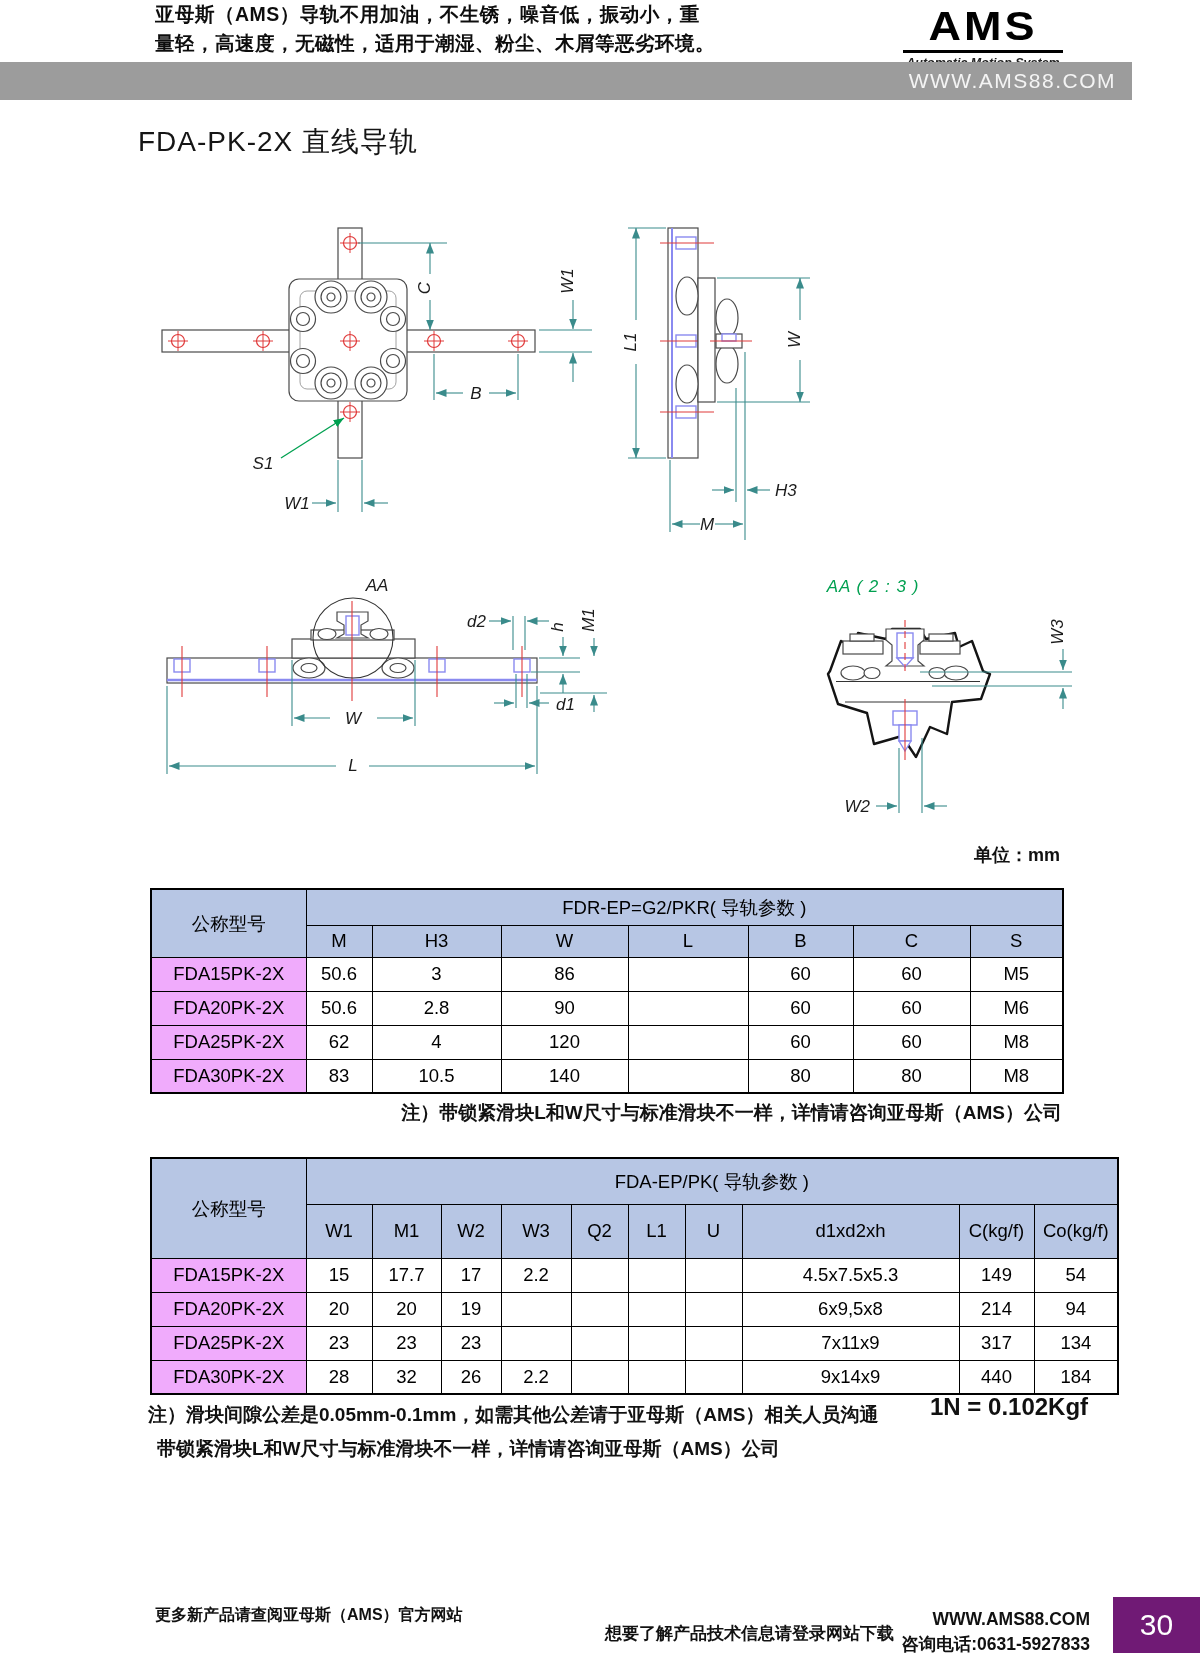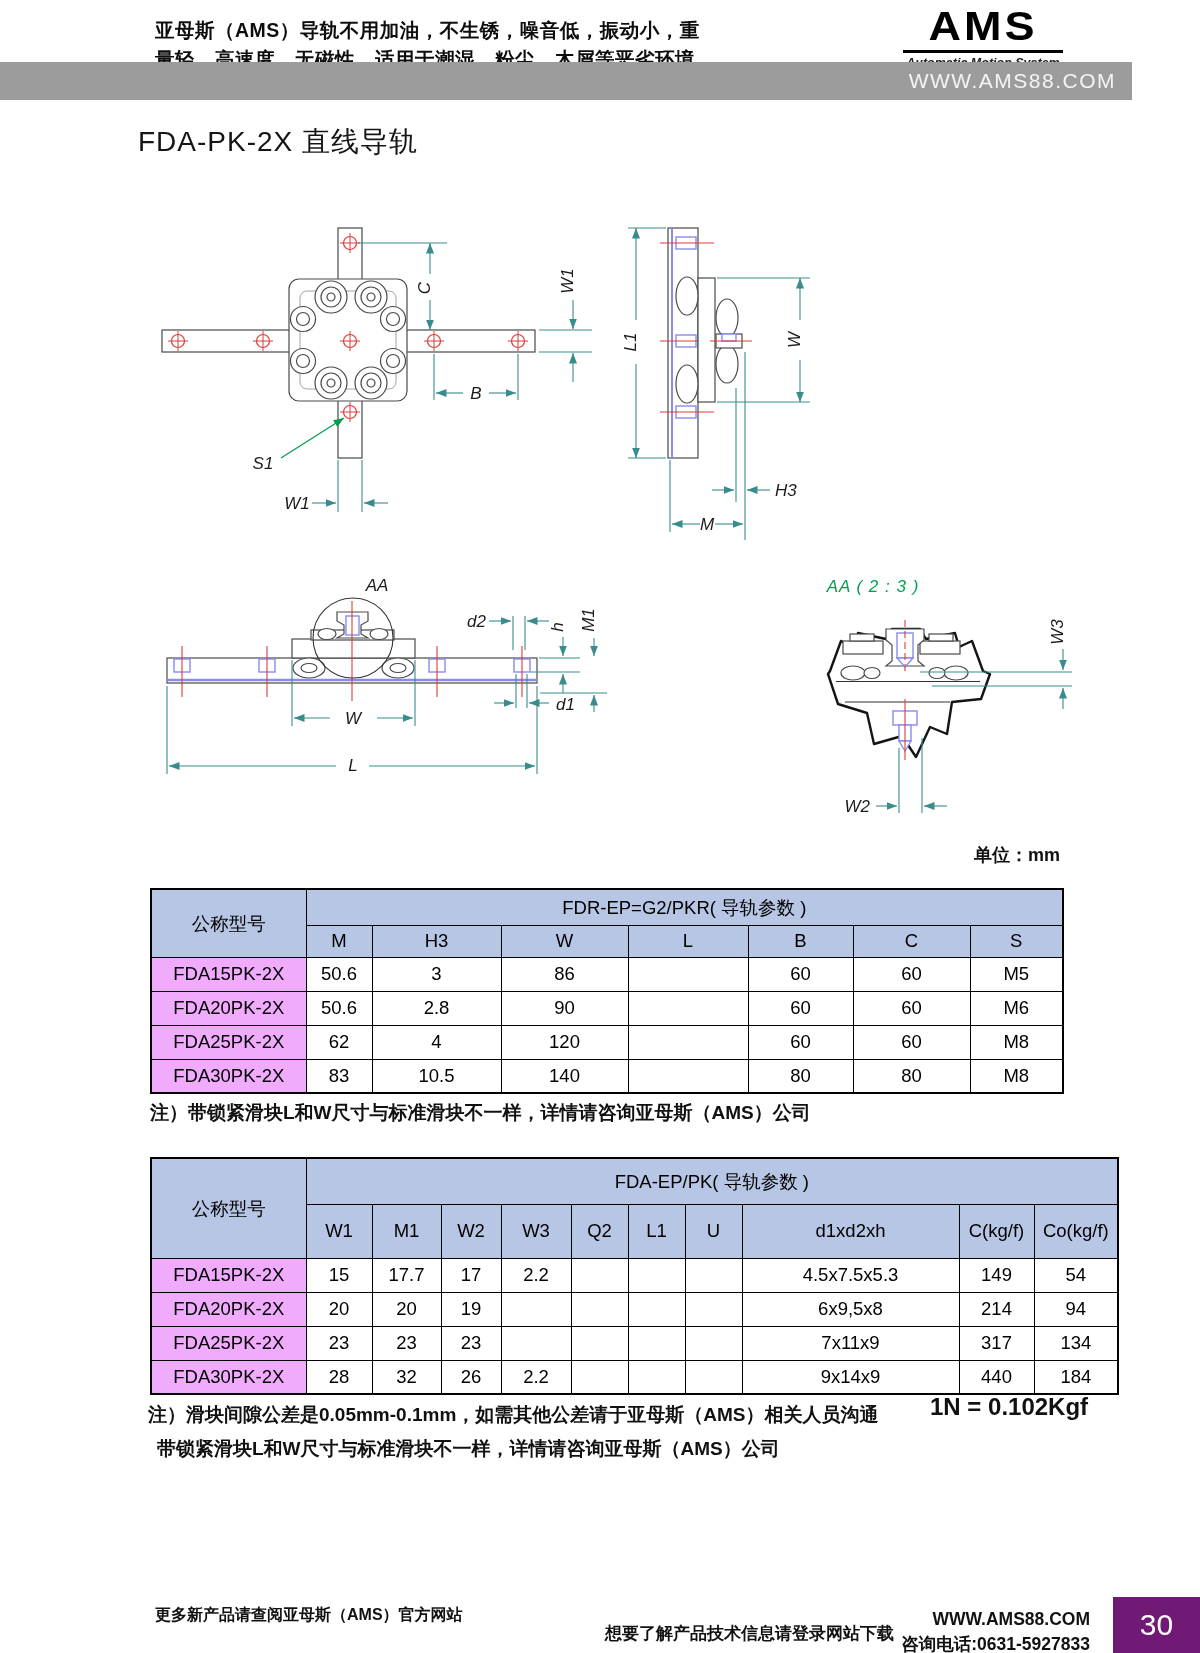--- a/index.html
+++ b/index.html
@@ -1,21 +1,21 @@
 <!DOCTYPE html>
 <html><head>
 <meta charset="utf-8">
 <style>
   * { margin:0; padding:0; box-sizing:border-box; }
   html,body { background:#fff; }
   .page { position:relative; width:1200px; height:1653px; background:#fff; overflow:hidden;
           font-family:"Liberation Sans",sans-serif; color:#111; }
 
   
-  .tagline { position:absolute; left:155px; top:16px; font-size:19.5px; font-weight:700;
+  .tagline { position:absolute; left:155px; top:0; font-size:19.5px; font-weight:700;
              line-height:1.5; color:#0d0d0d; letter-spacing:.5px; }
   .logo { position:absolute; left:903px; top:2px; width:160px; text-align:center; }
   .logo-text { font-size:45px; font-weight:900; letter-spacing:3px; line-height:1.05; color:#000;
                transform:scaleY(.92); }
   .logo-rule { height:3px; background:#000; margin:1px 0 3px; }
   .logo-sub { font-style:italic; font-size:12.5px; font-weight:600; color:#222; }
   .banner { position:absolute; left:0; top:62px; width:1132px; height:38px; background:#9c9c9c; }
   .banner-url { position:absolute; right:16px; top:7px; color:#f4f4f4; font-size:21px; letter-spacing:1.5px; }
 
   .title { position:absolute; left:138px; top:123px; font-size:28px; font-weight:400;
@@ -39,21 +39,21 @@
   .dtable { border-collapse:collapse; table-layout:fixed; position:absolute; left:150px;
             border:2.5px solid #000; font-family:"Liberation Sans",sans-serif; }
   .dtable td, .dtable th { border:1.6px solid #000; text-align:center; vertical-align:middle;
             padding:0; font-weight:400; font-size:18.5px; color:#000; overflow:hidden; }
   .hdr   { background:#b7c6e4; }
   .hdr-big { font-size:20px; }
   .model { background:#f0abfc; }
   .t1 { top:888px; width:912px; }
   .t2 { top:1157px; width:967px; }
 
-  .note1 { position:absolute; left:150px; top:1100px; width:912px; text-align:left;
+  .note1 { position:absolute; left:150px; top:1100px; width:912px; text-align:right;
            font-size:19px; font-weight:600; }
   .notes2 { position:absolute; left:148px; top:1398px; font-size:19px; font-weight:600; line-height:1.78; }
   .notes2 .l2 { padding-left:9px; }
   .conv { position:absolute; left:930px; top:1393px; font-size:24px; font-weight:600; }
 
   
   .f-left { position:absolute; left:155px; top:1601px; font-size:16px; font-weight:600; line-height:27px; }
   .f-mid  { position:absolute; left:605px; top:1622px; font-size:17px; font-weight:600; }
   .f-right{ position:absolute; left:855px; top:1607px; width:235px; text-align:right;
             font-size:17.5px; font-weight:600; line-height:25px; }

